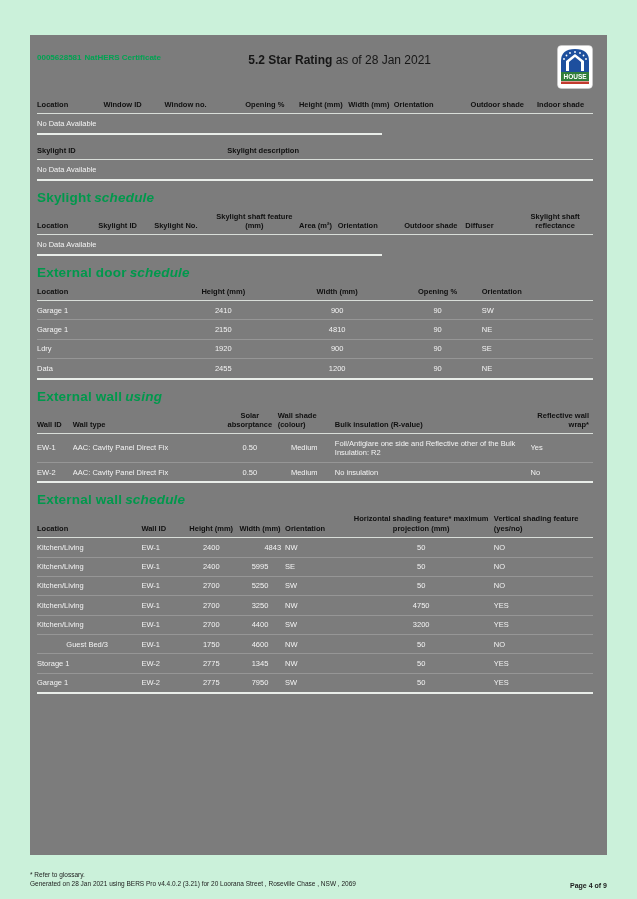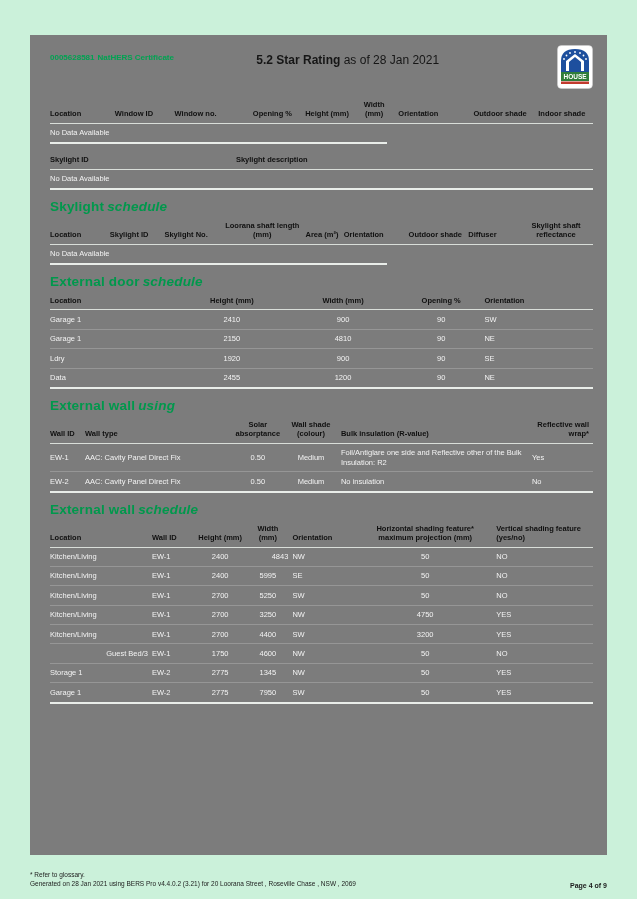--- a/index.html
+++ b/index.html
@@ -1,19 +1,19 @@
 <!DOCTYPE html>
 <html><head>
 <meta charset="utf-8">
 <style>
   html,body{margin:0;padding:0;background:#cbf1da;}
   .page{position:relative;width:637px;height:899px;background:#cbf1da;overflow:hidden;
         font-family:"Liberation Sans",sans-serif;-webkit-font-smoothing:antialiased;}
   .card{position:absolute;left:30px;top:35px;width:577px;height:820px;background:#7c7c7c;
-        box-sizing:border-box;padding:10px 14px 8px 20px;}
+        box-sizing:border-box;padding:10px 14px 8px 7px;}
   
   .chead{display:flex;align-items:flex-start;margin-bottom:6px;}
   .cert{width:38%;font-size:8px;font-weight:bold;color:#00a352;padding-top:8px;}
   .cert .num{margin-right:3px;}
   .star{flex:1;font-size:12px;color:#161616;padding-top:8px;}
   .star .b{font-weight:bold;}
   .logo{width:36px;height:44px;flex:0 0 auto;}
   
   .sec{margin-top:9px;}
   .sec h2{margin:0 0 5px 0;font-size:13.5px;color:#00984c;letter-spacing:.2px;}
@@ -116,21 +116,21 @@
 
     <div class="sec">
       <h2><span class="hb">Skylight</span><span class="hi">schedule</span></h2>
       <div>
           <table class="dt">
             <thead>
               <tr>
                 <th style="width: 11%; text-align: left;">Location</th>
                 <th style="width: 10%; text-align: left;">Skylight ID</th>
                 <th style="width: 11%; text-align: left;">Skylight No.</th>
-                <th style="width: 15%; text-align: center;">Loorana shaft length (mm)</th>
+                <th style="width: 15%; text-align: center;">Skylight shaft feature (mm)</th>
                 <th style="width: 7%; text-align: center;">Area (m²)</th>
                 <th style="width: 12%; text-align: left;">Orientation</th>
                 <th style="width: 11%; text-align: left;">Outdoor shade</th>
                 <th style="width: 10%; text-align: left;">Diffuser</th>
                 <th style="width: 13%; text-align: center;">Skylight shaft reflectance</th>
               </tr>
             </thead>
             <tbody>
               <tr>
                 <td colspan="9" class="nodata">No Data Available</td>
@@ -191,21 +191,21 @@
 
     <div class="sec">
       <h2><span class="hb">External wall</span><span class="hi">using</span></h2>
       <div>
           <table class="dt">
             <thead>
               <tr>
                 <th style="width: 6%; text-align: left;">Wall ID</th>
                 <th style="width: 28%; text-align: left;">Wall type</th>
                 <th style="width: 9%; text-align: center;">Solar absorptance</th>
-                <th style="width: 10%; text-align: center;">Wall shade (colour)</th>
+                <th style="width: 10%; text-align: left;">Wall shade (colour)</th>
                 <th style="width: 36%; text-align: left;">Bulk insulation (R-value)</th>
                 <th style="width: 11%; text-align: right;">Reflective wall wrap*</th>
               </tr>
             </thead>
             <tbody>
               <tr>
                 <td style="text-align: left;">EW-1</td>
                 <td style="text-align: left;">AAC: Cavity Panel Direct Fix</td>
                 <td style="text-align: center;">0.50</td>
                 <td style="text-align: center;">Medium</td>
@@ -281,21 +281,21 @@
               <tr>
                 <td style="text-align: left;">Kitchen/Living</td>
                 <td style="text-align: left;">EW-1</td>
                 <td style="text-align: center;">2700</td>
                 <td style="text-align: center;">4400</td>
                 <td style="text-align: left;">SW</td>
                 <td style="text-align: center;">3200</td>
                 <td style="text-align: left;">YES</td>
               </tr>
               <tr>
-                <td style="text-align: right;">Guest Bed/3</td>
+                <td style="text-align: center;">Guest Bed/3</td>
                 <td style="text-align: left;">EW-1</td>
                 <td style="text-align: center;">1750</td>
                 <td style="text-align: center;">4600</td>
                 <td style="text-align: left;">NW</td>
                 <td style="text-align: center;">50</td>
                 <td style="text-align: left;">NO</td>
               </tr>
               <tr>
                 <td style="text-align: left;">Storage 1</td>
                 <td style="text-align: left;">EW-2</td>

